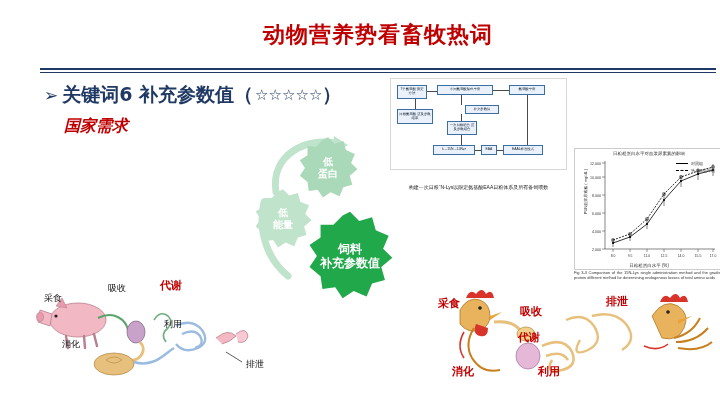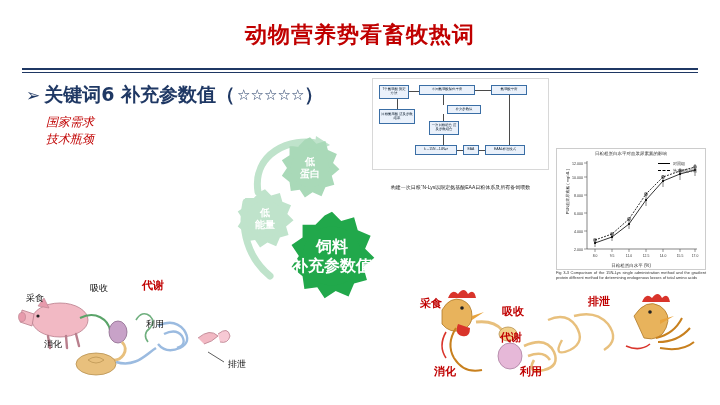--- a/index.html
+++ b/index.html
@@ -1,20 +1,20 @@
 <!DOCTYPE html>
 <html><head>
 <meta charset="utf-8">
 <style>
   html,body{margin:0;padding:0;}
   body{
     width:720px;height:405px;overflow:hidden;background:#ffffff;
     font-family:"Liberation Sans", sans-serif;position:relative;
   }
-  .slide{position:absolute;inset:0;}
+  .slide{position:absolute;inset:0;margin-left:18px;}
 
   
   .title{
     position:absolute;top:20px;left:0;width:720px;text-align:center;
     font-size:22px;font-weight:bold;color:#C00000;letter-spacing:1px;
     font-family:"DejaVu Sans","Liberation Sans",sans-serif;
   }
   .title-rule{
     position:absolute;top:68px;left:22px;width:676px;height:0;
     border-top:2px solid #1F3864;
@@ -29,37 +29,37 @@
     position:absolute;top:82px;left:26px;display:flex;align-items:center;
     color:#1F3864;font-weight:bold;font-size:19px;
     font-family:"DejaVu Sans","Liberation Sans",sans-serif;
   }
   .kw-bullet{color:#1F3864;font-size:17px;margin-right:4px;}
   .kw-stars{font-size:15px;color:#1F3864;margin-left:2px;}
 
   
   .red-block{
     position:absolute;top:114px;left:46px;
-    color:#C00000;font-weight:normal;font-size:12px;line-height:1.45;
+    color:#C00000;font-weight:bold;font-size:16px;line-height:1.45;
     font-family:"DejaVu Serif","Liberation Serif",serif;
     font-style:italic;
   }
   .red-block div{white-space:nowrap;}
 
   
   .gears{position:absolute;left:224px;top:130px;width:190px;height:180px;}
   .gear{
     position:absolute;display:flex;align-items:center;justify-content:center;
     color:#ffffff;font-weight:bold;text-align:center;line-height:1.2;
   }
   .gear .inner{position:relative;z-index:2;}
   .gear svg{position:absolute;inset:0;}
   .g1{left:54px;top:6px;width:64px;height:64px;font-size:10px;}
   .g2{left:10px;top:58px;width:62px;height:62px;font-size:10px;}
-  .g3{left:62px;top:80px;width:92px;height:92px;font-size:16px;}
+  .g3{left:62px;top:80px;width:92px;height:92px;font-size:12px;}
   .arrow-arc{position:absolute;left:0;top:0;width:190px;height:180px;}
 
   
   .flowbox{
     position:absolute;left:372px;top:78px;width:175px;height:90px;
     background:#ffffff;border:1px solid #d8d8d8;
   }
   .flowbox .cap{
     position:absolute;left:0;bottom:-22px;width:175px;text-align:center;
     font-size:5px;color:#222;line-height:1.35;
@@ -120,21 +120,20 @@
 
   <div class="kw-row">
     <span class="kw-bullet">➢</span>
     <span>关键词6 补充参数值（</span>
     <span class="kw-stars">☆☆☆☆☆</span>
     <span>）</span>
   </div>
 
   <div class="red-block">
     <div>国家需求</div>
-    <div>技术瓶颈</div>
   </div>
 
   <div class="gears">
     <svg class="arrow-arc" viewBox="0 0 190 180">
       <path d="M34,62 C28,24 66,6 96,14" fill="none" stroke="#BFE3CB" stroke-width="7" stroke-linecap="round"></path>
       <path d="M92,6 L106,15 L90,23 Z" fill="#BFE3CB"></path>
       <path d="M22,72 C16,100 24,128 46,146" fill="none" stroke="#BFE3CB" stroke-width="7" stroke-linecap="round"></path>
     </svg>
 
     <div class="gear g1">

